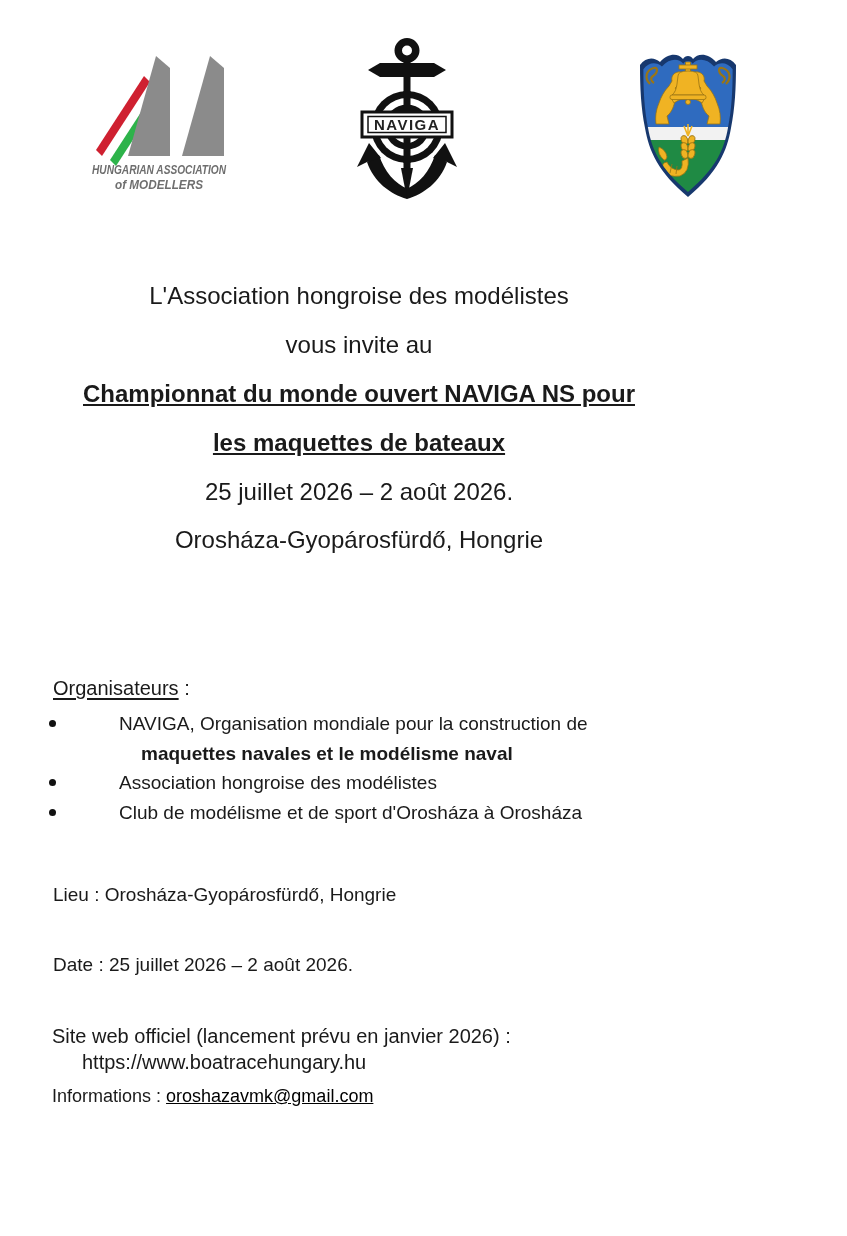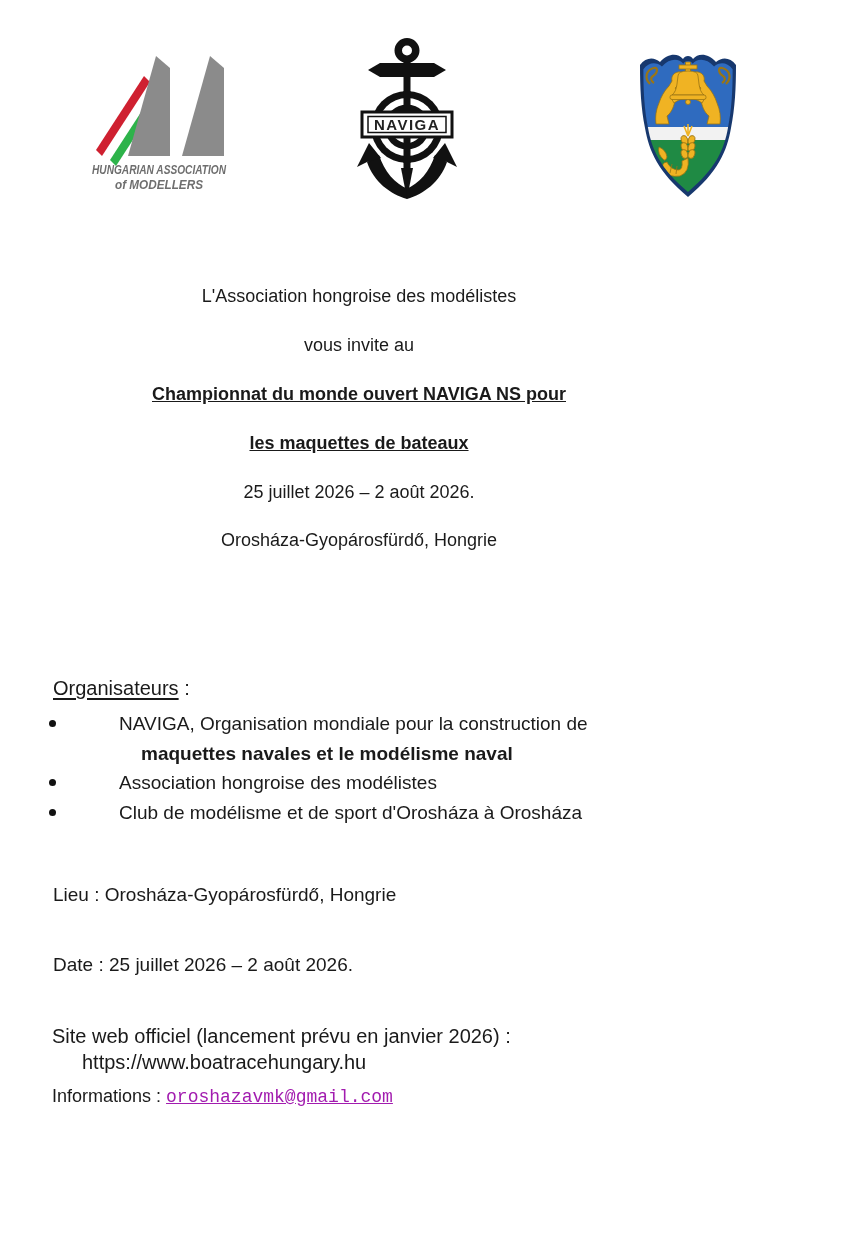--- a/index.html
+++ b/index.html
@@ -3,30 +3,30 @@
 <meta charset="utf-8">
 <style>
   html,body{margin:0;padding:0;}
   body{
     width:847px;height:1236px;background:#ffffff;position:relative;overflow:hidden;
     font-family:"Liberation Sans",sans-serif;color:#1a1a1a;
   }
   .abs{position:absolute;}
   
   .c-line{position:absolute;left:0;width:718px;text-align:center;
-          font-size:18px;line-height:30px;white-space:nowrap;}
+          font-size:24px;line-height:30px;white-space:nowrap;}
   .bold{font-weight:700;text-decoration:underline;}
   
   .l-line{position:absolute;left:17px;font-size:19px;line-height:26px;white-space:nowrap;margin-left:36px;}
   .small{font-size:20px;}
   .u{text-decoration:underline;text-underline-offset:3px;}
   .b-row{position:absolute;left:75px;font-size:19px;line-height:26px;white-space:nowrap;margin-left:44px;}
   .b-row2{left:97px;font-weight:bold;}
   .b-dot{position:absolute;left:49px;width:7px;height:7px;border-radius:50%;background:#111;}
-  a.email{color:#a21caf;text-decoration:underline;cursor:pointer;font-family:Liberation Mono, monospace;}
+  a.email{color:#000000;text-decoration:underline;cursor:pointer;}
   svg text{font-family:"Liberation Sans",sans-serif;}
 </style>
 </head>
 <body>
 
 <svg class="abs" style="left:88px;top:46px" width="142" height="148" viewBox="0 0 142 148">
 
   <polygon points="8,104 56,30 62,36 14,110" fill="#cf2030"></polygon>
   <polygon points="22,114 70,40 76,46 28,120" fill="#2db34a"></polygon>
 

